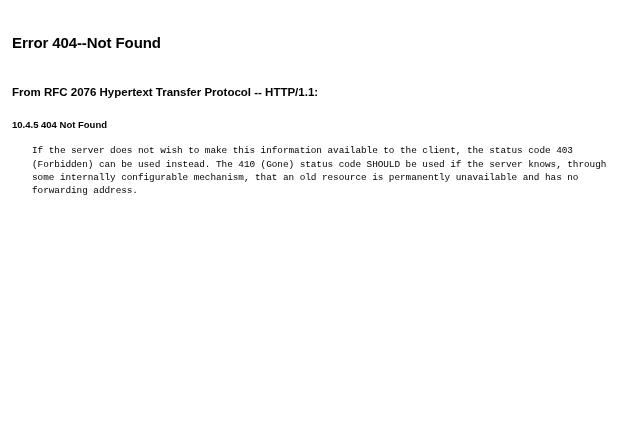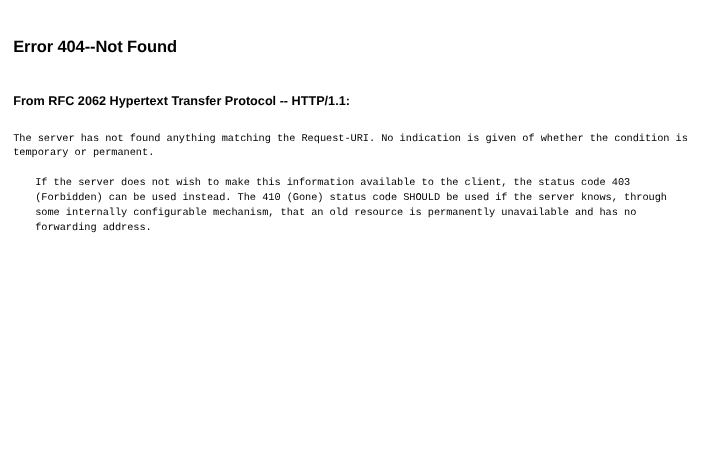--- a/index.html
+++ b/index.html
@@ -60,21 +60,21 @@
   }
 </style>
 </head>
 <body>
 
 <div class="page">
 
   <h1 class="error-title">Error 404--Not Found</h1>
 
   <h2 class="rfc-heading">
-    <span>From RFC 2062 </span><span class="ital">Hypertext Transfer Protocol -- HTTP/1.1:</span>
+    <span>From RFC 2076 </span><span class="ital">Hypertext Transfer Protocol -- HTTP/1.1:</span>
   </h2>
 
+  <h3 class="section-heading">10.4.5 404 Not Found</h3>
 
-  <p class="body-text">The server has not found anything matching the Request-URI. No indication is given of whether the condition is temporary or permanent.</p>
 
   <p class="body-text">If the server does not wish to make this information available to the client, the status code 403 (Forbidden) can be used instead. The 410 (Gone) status code SHOULD be used if the server knows, through some internally configurable mechanism, that an old resource is permanently unavailable and has no forwarding address.</p>
 
 </div>
 
 </body></html>

